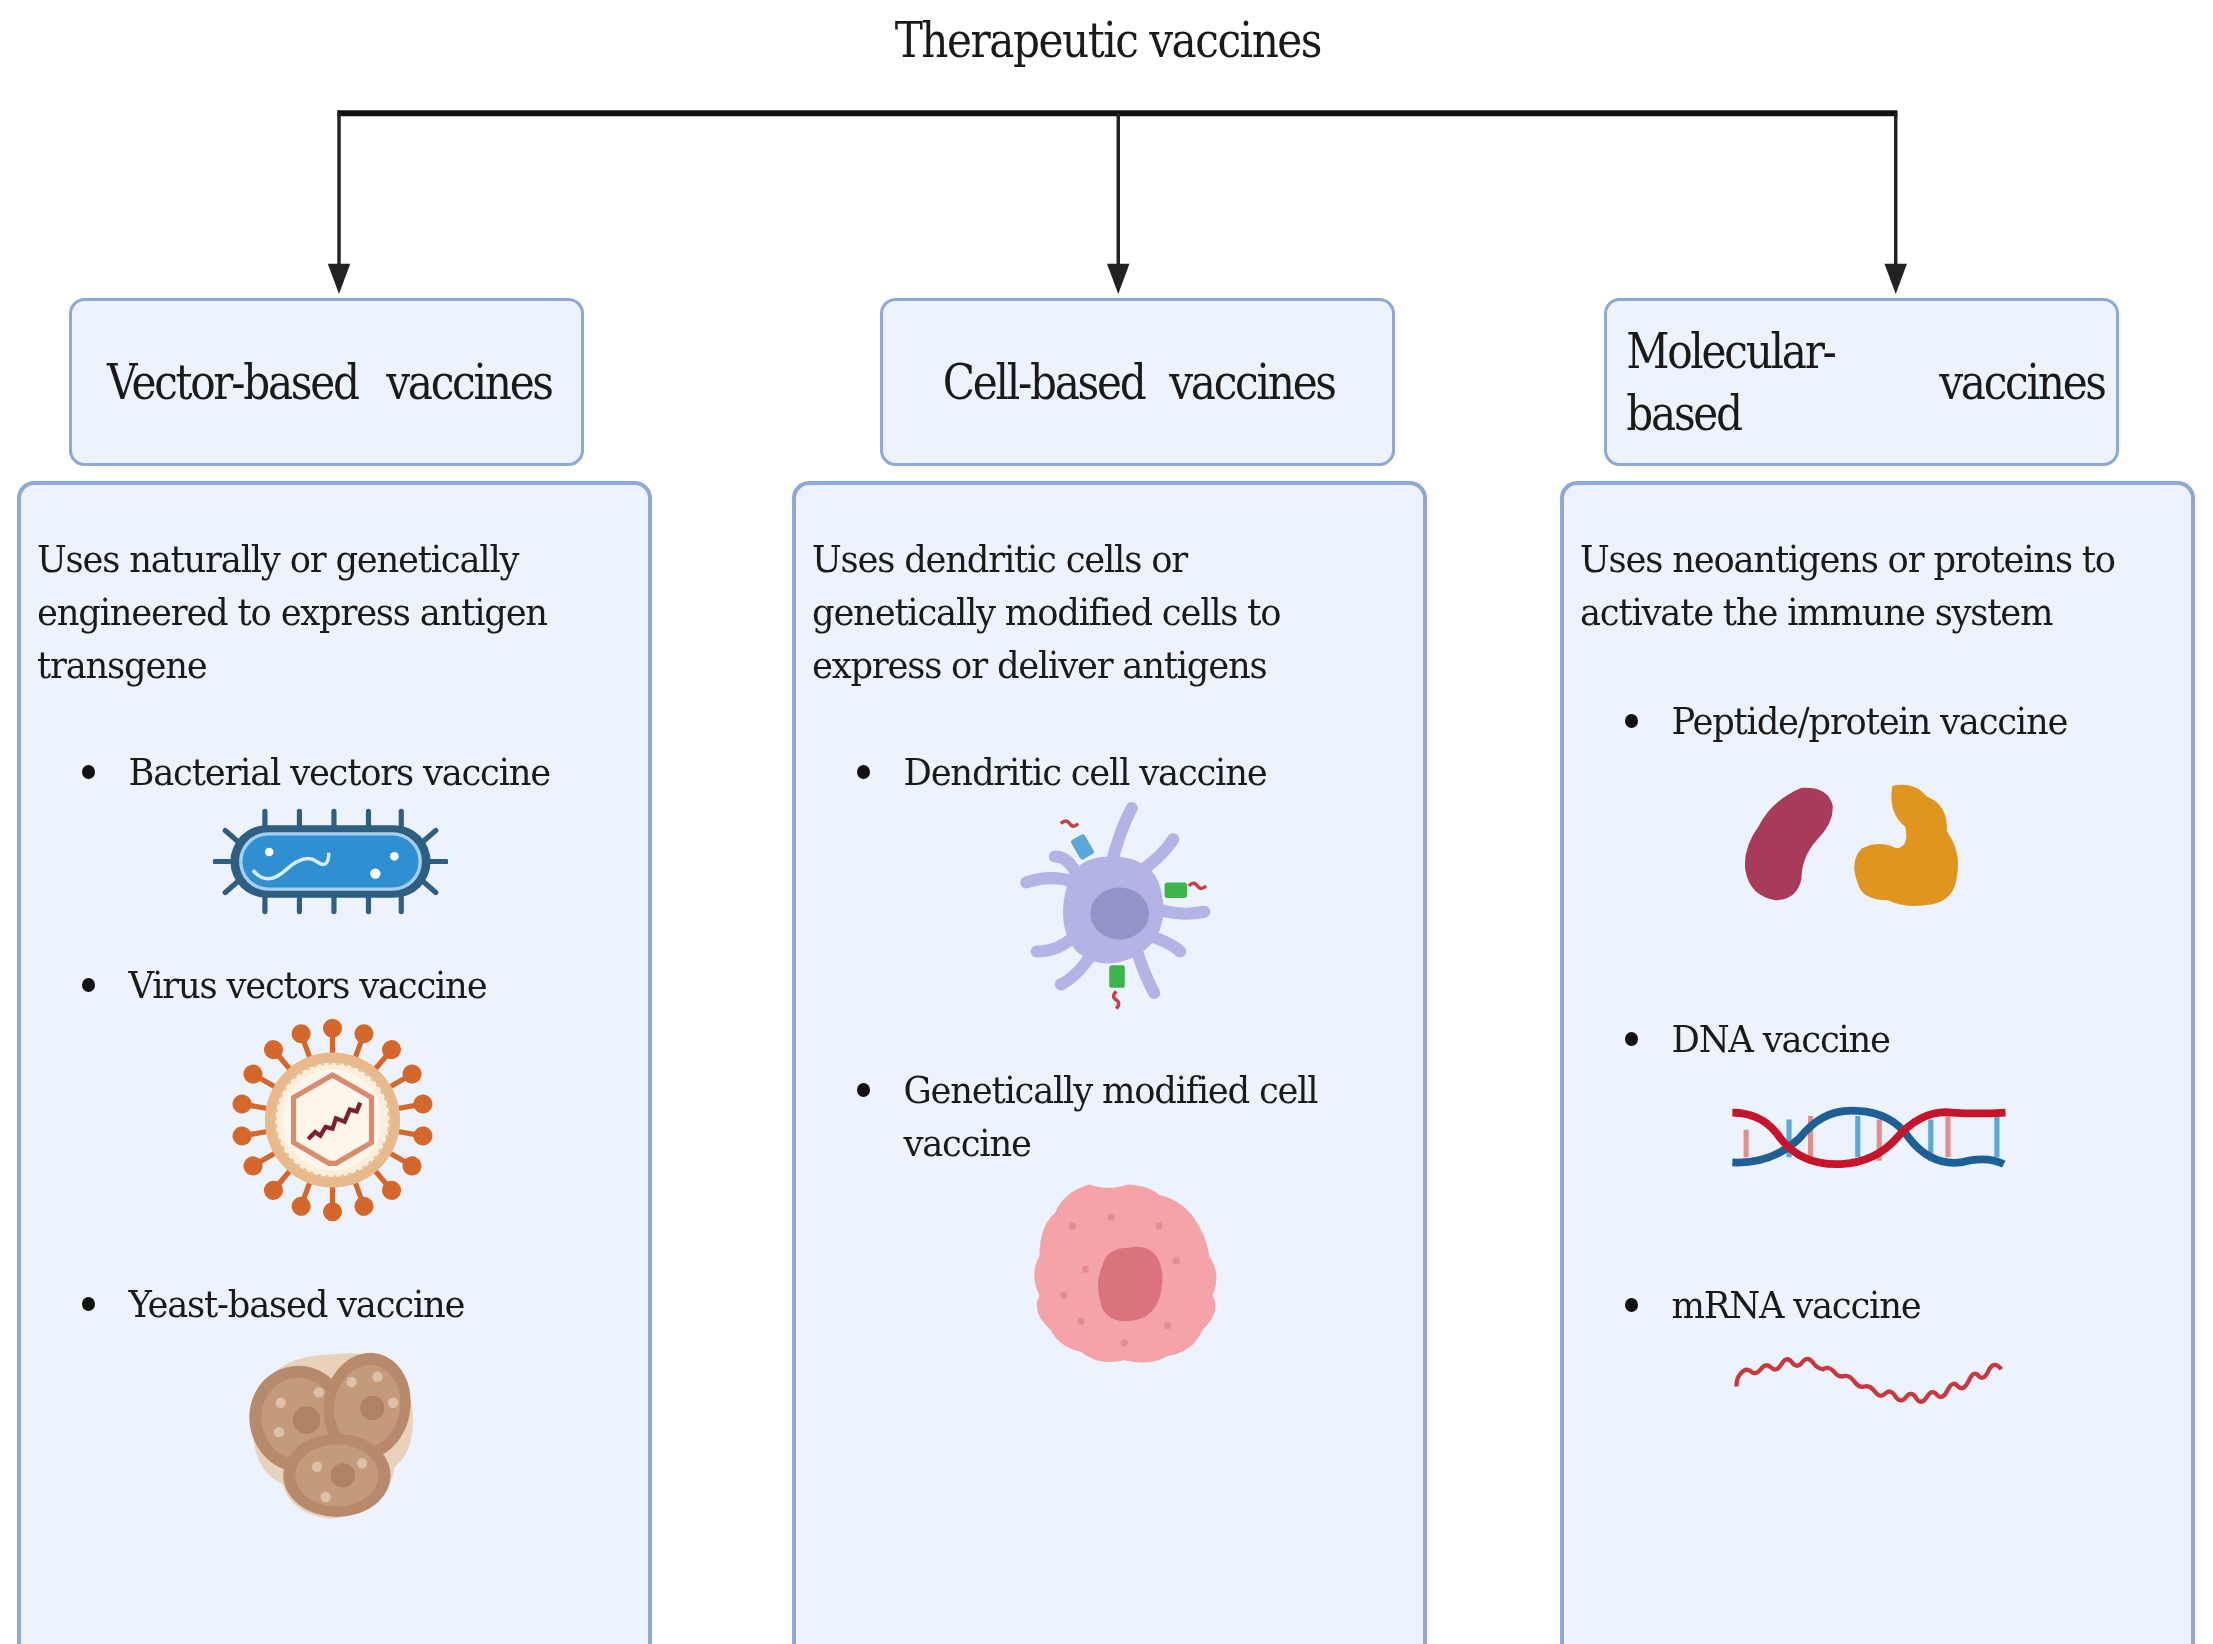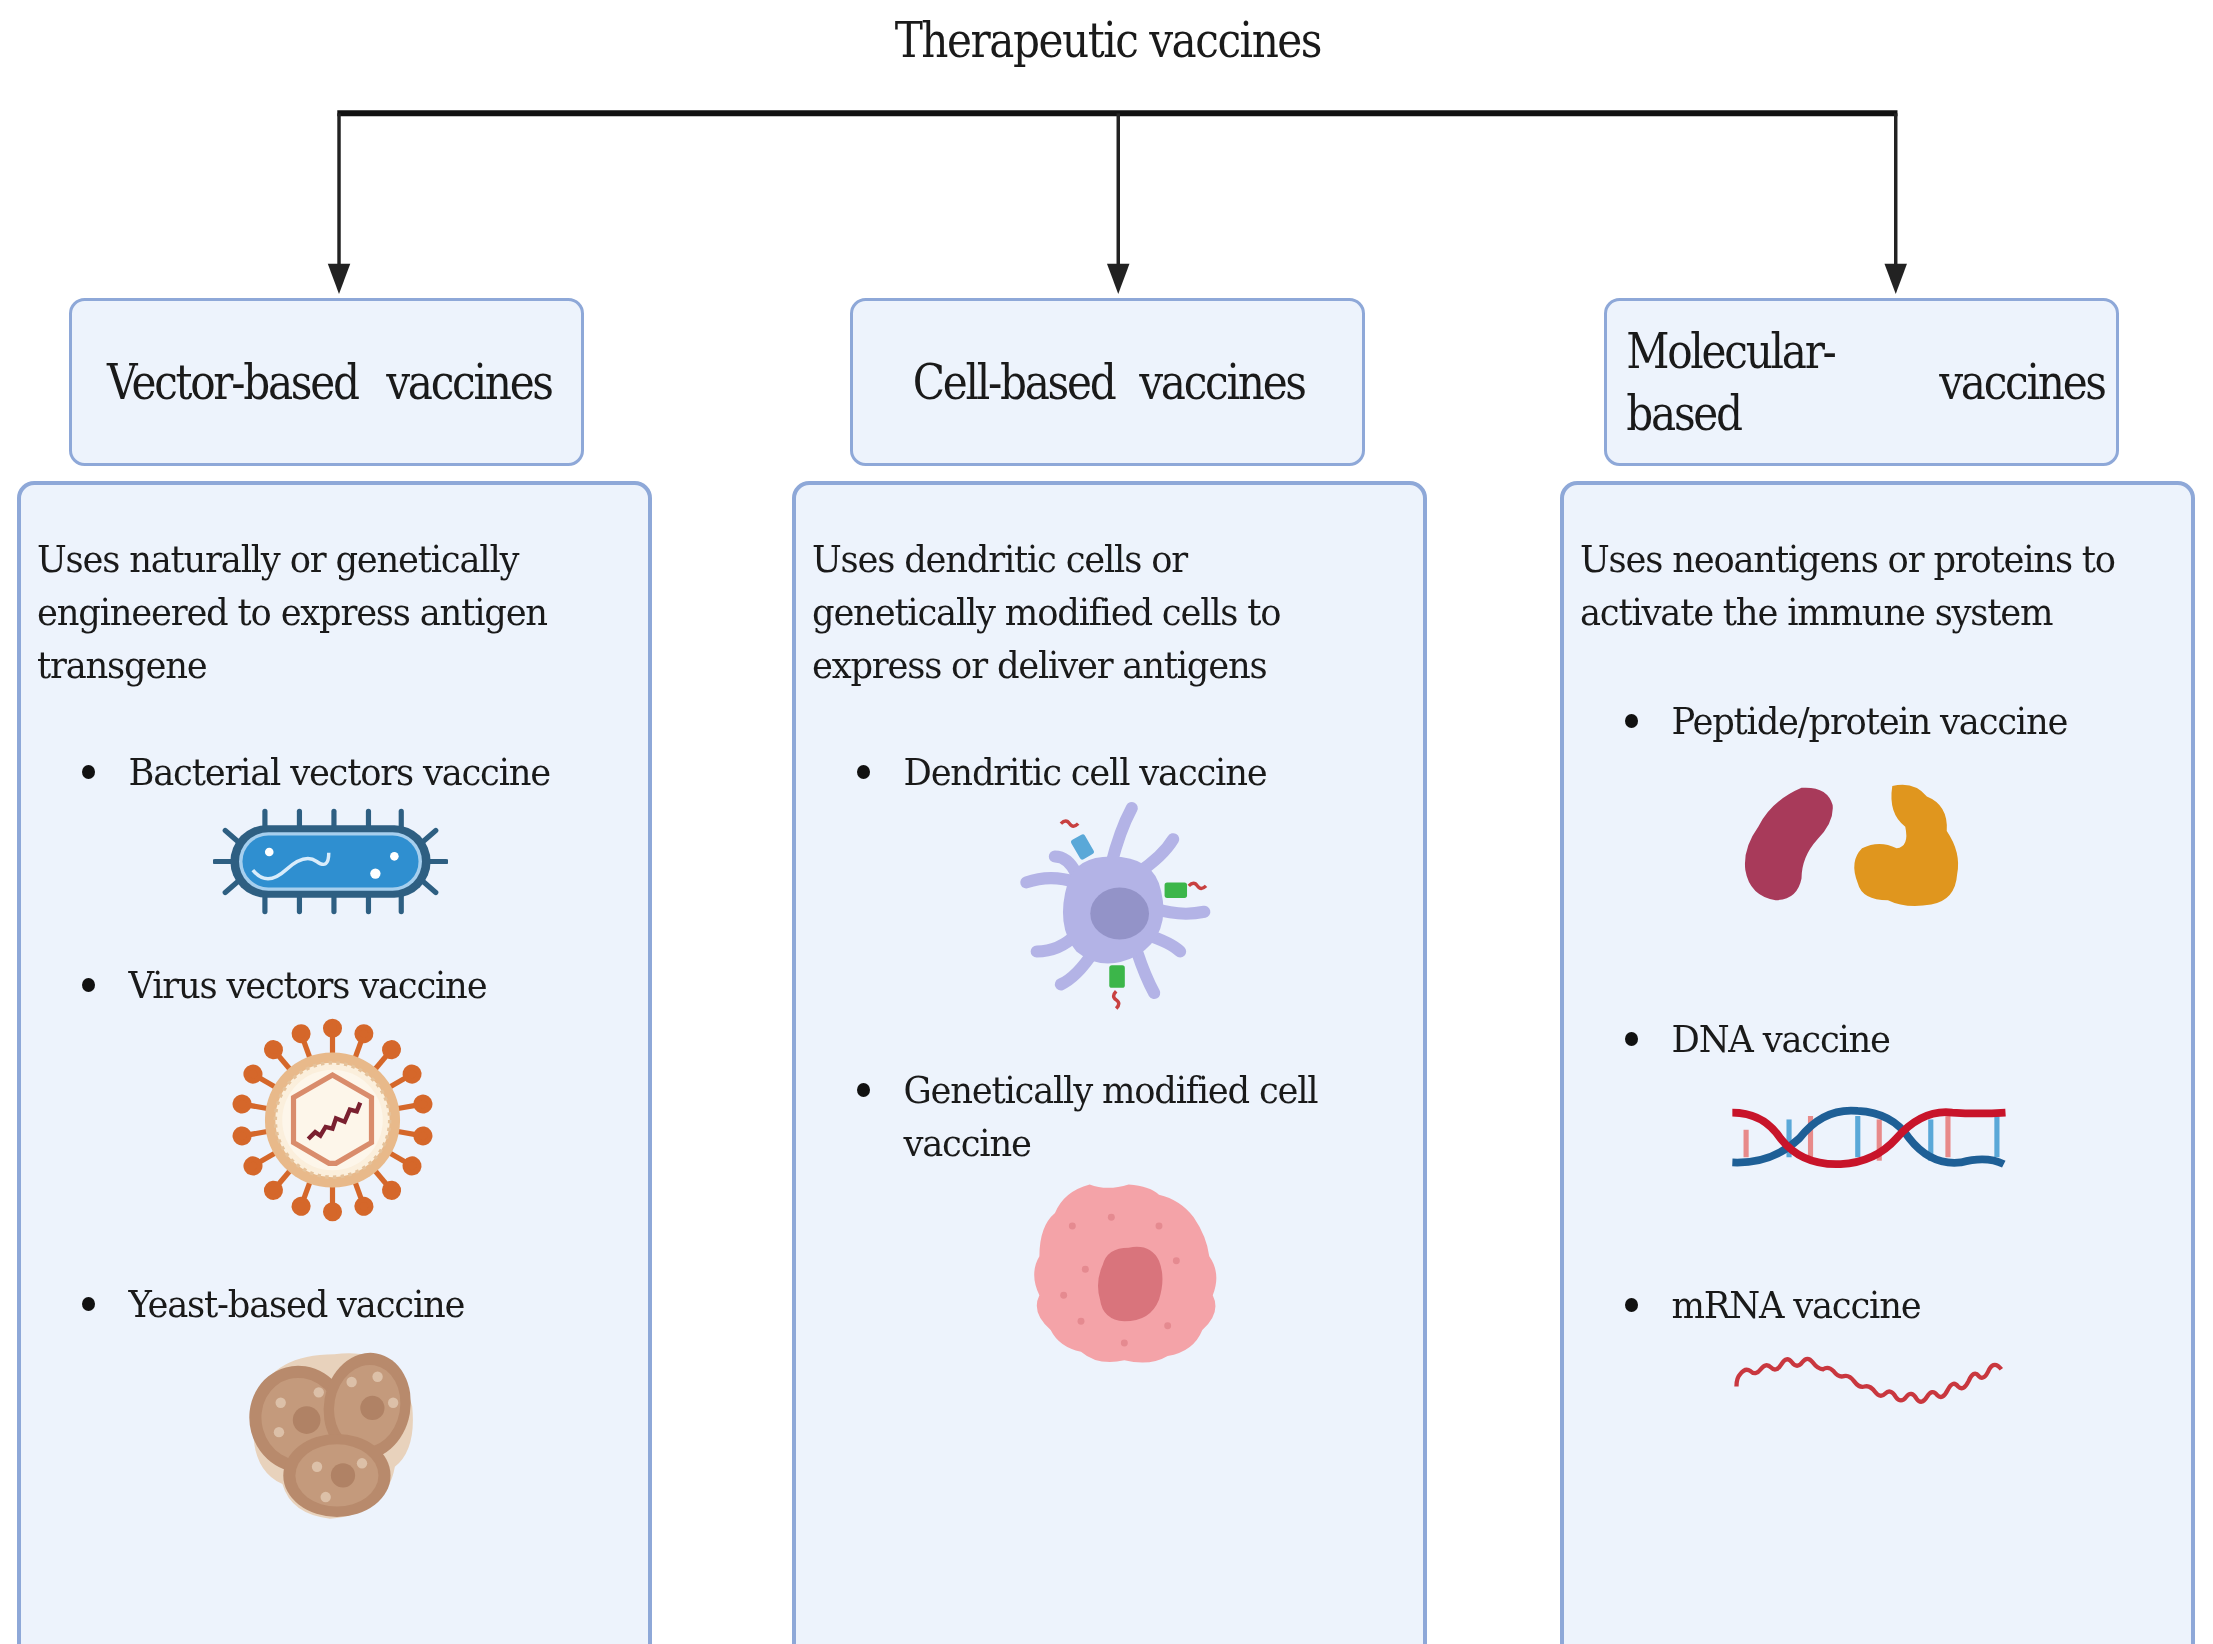--- a/index.html
+++ b/index.html
@@ -33,21 +33,21 @@
   <line x1="1293" y1="131" x2="1293" y2="310" stroke="#222" stroke-width="4"></line>
   <polygon points="1280,305 1306,305 1293,340" fill="#222"></polygon>
   <line x1="2192" y1="131" x2="2192" y2="310" stroke="#222" stroke-width="4"></line>
   <polygon points="2179,305 2205,305 2192,340" fill="#222"></polygon>
 </svg>
 
 <div class="hbox" style="left:69px; top:298px;">
   <span>Vector-based</span>
   <span>vaccines</span>
 </div>
-<div class="hbox" style="left:850px; top:298px;">
+<div class="hbox" style="left:880px; top:298px;">
   <span>Cell-based</span>
   <span>vaccines</span>
 </div>
 <div class="hbox" style="left:1604px; top:298px;">
   <span>Molecular-based</span>
   <span>vaccines</span>
 </div>
 
 <div class="cbox" style="left:17.3px;">
   <div class="desc">

